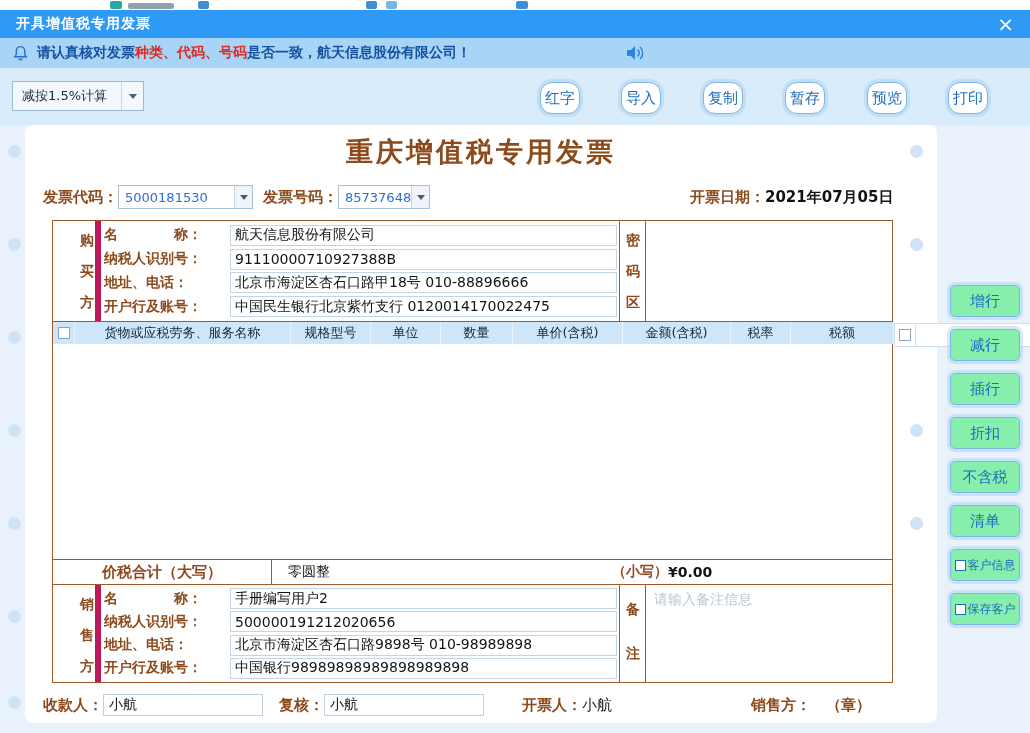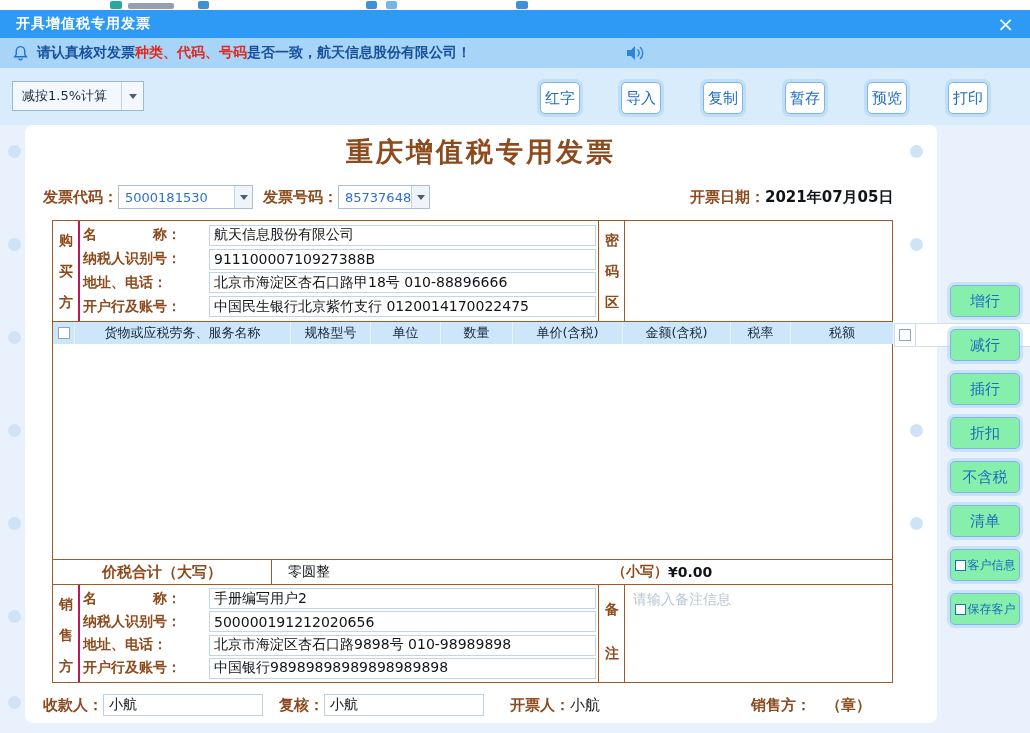--- a/index.html
+++ b/index.html
@@ -22,42 +22,42 @@
 
   .alertbar { position:absolute; left:0; top:38px; width:100%; height:30px; background:#a7d4f7; display:flex; align-items:center; padding:0 12px; }
   .alert-text { margin-left:8px; font-size:14px; font-weight:bold; color:#17519e; }
   .alert-text .red { color:#e02a21; }
   .speaker { position:absolute; left:625px; top:6px; }
 
   .toolbar { position:absolute; left:0; top:68px; width:100%; height:57px; background:#d9ecfc; }
   .calc-select { position:absolute; left:12px; top:13px; width:132px; height:30px; background:#f2f8fe; border:1px solid #9db9d6; border-radius:0; display:flex; align-items:center; font-size:13px; color:#1c2b3a; padding-left:9px; cursor:pointer; }
   .calc-select .arrow { margin-left:auto; width:22px; height:100%; display:flex; align-items:center; justify-content:center; border-left:1px solid #c3d6e8; }
   .tri-down { width:0; height:0; border-left:4px solid transparent; border-right:4px solid transparent; border-top:5px solid #4a5d70; }
-  .tb-btn { position:absolute; top:14px; width:40px; height:32px; background:#fff; border:1px solid #7fb5e6; border-radius:5px; color:#1e6cc0; font-size:15px; display:flex; align-items:center; justify-content:center; box-shadow:0 0 0 3px rgba(165,206,242,.45); cursor:pointer; }
+  .tb-btn { position:absolute; top:14px; width:40px; height:32px; background:#fff; border:1px solid #7fb5e6; border-radius:12px; color:#1e6cc0; font-size:15px; display:flex; align-items:center; justify-content:center; box-shadow:0 0 0 3px rgba(165,206,242,.45); cursor:pointer; }
 
   .panel { position:absolute; left:25px; top:125px; width:912px; height:598px; background:#fff; border-radius:8px; }
   .deco { position:absolute; width:13px; height:13px; border-radius:50%; background:#cfe3f6; }
 
   .inv-title { position:absolute; left:256px; top:134px; width:450px; text-align:center; font-family:"DejaVu Serif","Liberation Serif",serif; font-size:27px; font-weight:bold; color:#8c4a1d; letter-spacing:3px; }
   .version { position:absolute; left:660px; top:160px; width:235px; text-align:right; font-size:14px; color:#9fb2c4; }
 
   .code-row { position:absolute; left:43px; top:184px; height:26px; display:flex; align-items:center; font-size:15px; }
   .lbl-brown { color:#8c4a1d; font-weight:bold; white-space:nowrap; }
   .combo { height:24px; background:#fff; border:1px solid #a9bfd4; display:flex; align-items:center; cursor:pointer; }
   .combo .val { flex:1; font-size:13px; color:#2e6fd6; padding-left:6px; white-space:nowrap; }
   .combo .arrow { width:18px; height:100%; display:flex; align-items:center; justify-content:center; border-left:1px solid #c3d6e8; background:#eef4fa; }
   .date-row { position:absolute; left:690px; top:188px; font-size:15px; font-weight:bold; color:#101418; white-space:nowrap; }
 
   .invtable { position:absolute; left:52px; top:220px; width:841px; border:1px solid #a05a28; background:#fff; }
   .sec-top { border-top:1px solid #a05a28; }
   .party { display:flex; }
   .party.buyer { height:100px; }
   .party.seller { height:98px; }
   .vlabel { width:27px; color:#8c4a1d; font-size:14px; font-weight:bold; text-align:center; word-break:break-all; line-height:31px; padding:4px 6px 0; flex:none; }
-  .vlabel.l { border-right:2px solid #be185d; }
+  .vlabel.l { border-right:6px solid #be185d;margin-left:21px; }
   .vlabel.r { border-left:1px solid #a05a28; border-right:1px solid #a05a28; }
   .vlabel.tall { line-height:44px; padding-top:2px; }
   .fields { width:518px; flex:none; display:flex; flex-direction:column; justify-content:space-evenly; padding:2px 2px 2px 3px; }
   .frow { display:flex; align-items:center; height:23px; }
   .flabel { width:126px; color:#8c4a1d; font-size:14px; font-weight:bold; white-space:nowrap; flex:none; }
   .finput { flex:1; height:21px; border:1px solid #c3d4e4; background:#fff; font-size:14px; color:#101418; padding:0 4px; font-family:inherit; outline:none; }
   .pwarea { flex:1; }
   .remarkarea { flex:1; display:flex; }
   .remark-input { flex:1; border:none; outline:none; resize:none; font-size:14px; font-family:inherit; padding:6px 8px; color:#333; background:transparent; }
   .remark-input::placeholder { color:#b9c6d4; }
@@ -290,21 +290,21 @@
         <textarea class="remark-input" placeholder="请输入备注信息" style=""></textarea>
       </div>
     </div>
   </div>
 
   <div class="footer">
     <span class="lbl-brown">收款人：</span>
     <input class="f-input" value="小航" style="">
     <span class="lbl-brown gap16">复核：</span>
     <input class="f-input" value="小航" style="">
-    <span class="lbl-brown gap16" style="margin-left:26px">开票人：</span>
+    <span class="lbl-brown gap16" style="margin-left:38px">开票人：</span>
     <span class="f-val">小航</span>
     <span class="lbl-brown" style="margin-left:auto;margin-right:22px">
       <span>销售方：</span>　<span>（章）</span>
     </span>
   </div>
 
   <div class="sidebtn" style="top:285px">增行</div>
   <div class="sidebtn" style="top:329px">减行</div>
   <div class="sidebtn" style="top:373px">插行</div>
   <div class="sidebtn" style="top:417px">折扣</div>

